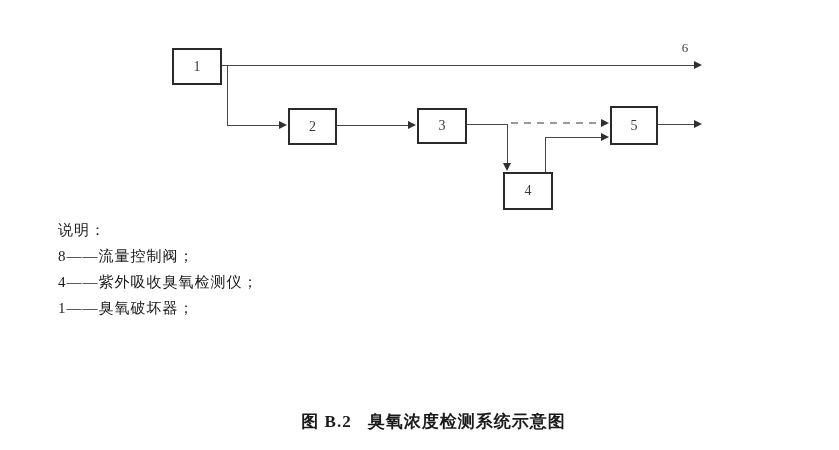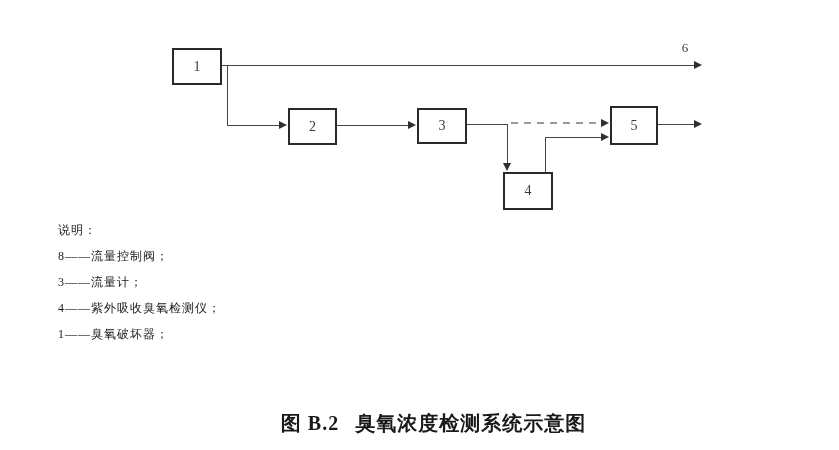--- a/index.html
+++ b/index.html
@@ -63,34 +63,34 @@
     left: 674px; top: 40px;
     width: 22px;
     text-align: center;
     font-size: 13px;
     color: #3a3a3a;
   }
   
   .legend {
     position: absolute;
     left: 58px; top: 217px;
-    font-size: 12px;
+    font-size: 15px;
     line-height: 26px;
     letter-spacing: 1px;
   }
   .legend-row { white-space: pre; }
   
   .caption {
     position: absolute;
     left: 0; right: 0;
     top: 410px;
     text-align: center;
     padding-left: 28px;
     font-weight: bold;
-    font-size: 20px;
+    font-size: 17px;
     letter-spacing: 1px;
   }
   .caption .fig-label { margin-right: 16px; }
 </style>
 </head>
 <body>
 
 <div class="screen">
 
   <div class="diagram">
@@ -135,21 +135,20 @@
     <div class="arrow-right" style="left:601px; top:133px;"></div>
 
     <div class="h-line" style="left:658px; top:124px; width:37px;"></div>
     <div class="arrow-right" style="left:694px; top:120px;"></div>
 
   </div>
 
   <div class="legend">
     <div class="legend-row">说明：</div>
     <div class="legend-row">8——流量控制阀；</div>
-    <div class="legend-row">3——流量计；</div>
     <div class="legend-row">4——紫外吸收臭氧检测仪；</div>
     <div class="legend-row">1——臭氧破坏器；</div>
   </div>
 
   <div class="caption">
     <span class="fig-label">图 B.2</span><span>臭氧浓度检测系统示意图</span>
   </div>
 
 </div>
 

